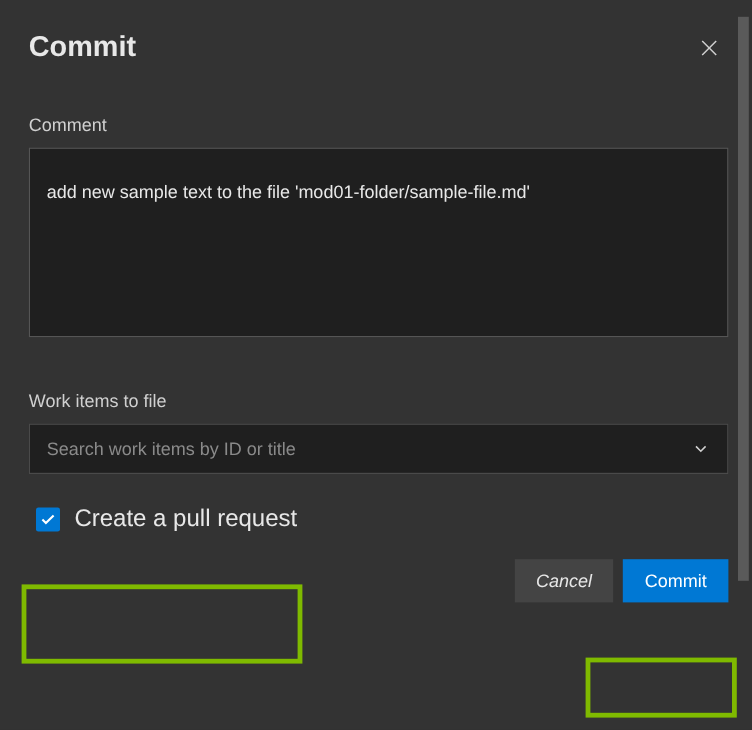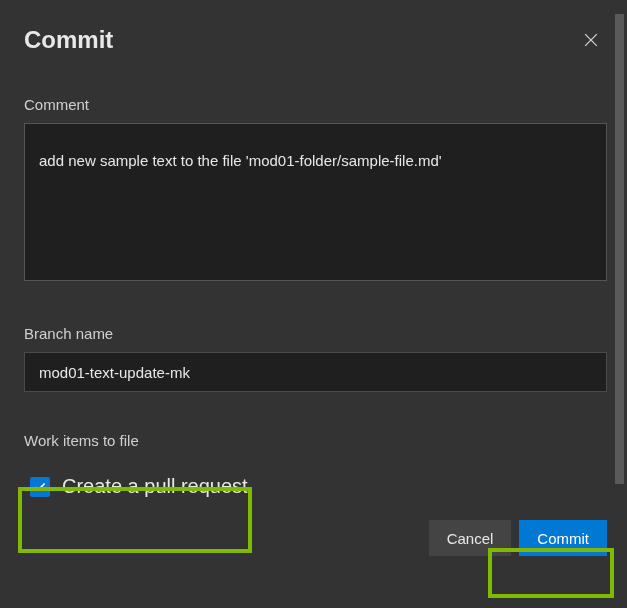--- a/index.html
+++ b/index.html
@@ -138,20 +138,21 @@
       font-family: inherit;
       border: none;
       cursor: pointer;
       display: flex;
       align-items: center;
       justify-content: center;
     }
     .btn-secondary {
       background: #444444;
       color: #e8e8e8;
+      font-style: italic;
     }
     .btn-primary {
       background: #0078d4;
       color: white;
       font-weight: 500;
     }
     .highlight-box {
       position: absolute;
       border: 4px solid #7fba00;
       pointer-events: none;
@@ -190,27 +191,29 @@
         <line x1="19" y1="5" x2="5" y2="19"></line>
       </svg>
     </div>
   </div>
 
   <div class="field-group">
     <label class="field-label">Comment</label>
     <textarea class="textarea-input" style="">add new sample text to the file 'mod01-folder/sample-file.md'</textarea>
   </div>
 
-  <div class="field-group">
-    <label class="field-label">Branch name</label>
-    <input type="text" class="text-input" value="mod01-text-update-mk" style="">
-  </div>
 
   <div class="field-group" style="margin-bottom:0;">
     <label class="field-label">Work items to file</label>
+    <div class="dropdown">
+      <span class="dropdown-placeholder">Search work items by ID or title</span>
+      <svg class="chevron-down" viewBox="0 0 24 24" fill="none" stroke="currentColor" stroke-width="2">
+        <polyline points="6 9 12 15 18 9"></polyline>
+      </svg>
+    </div>
   </div>
 
   <div class="checkbox-row">
     <div class="checkbox">
       <svg viewBox="0 0 24 24" fill="none" stroke="currentColor" stroke-width="3">
         <polyline points="20 6 9 17 4 12"></polyline>
       </svg>
     </div>
     <span class="checkbox-label">Create a pull request</span>
   </div>

